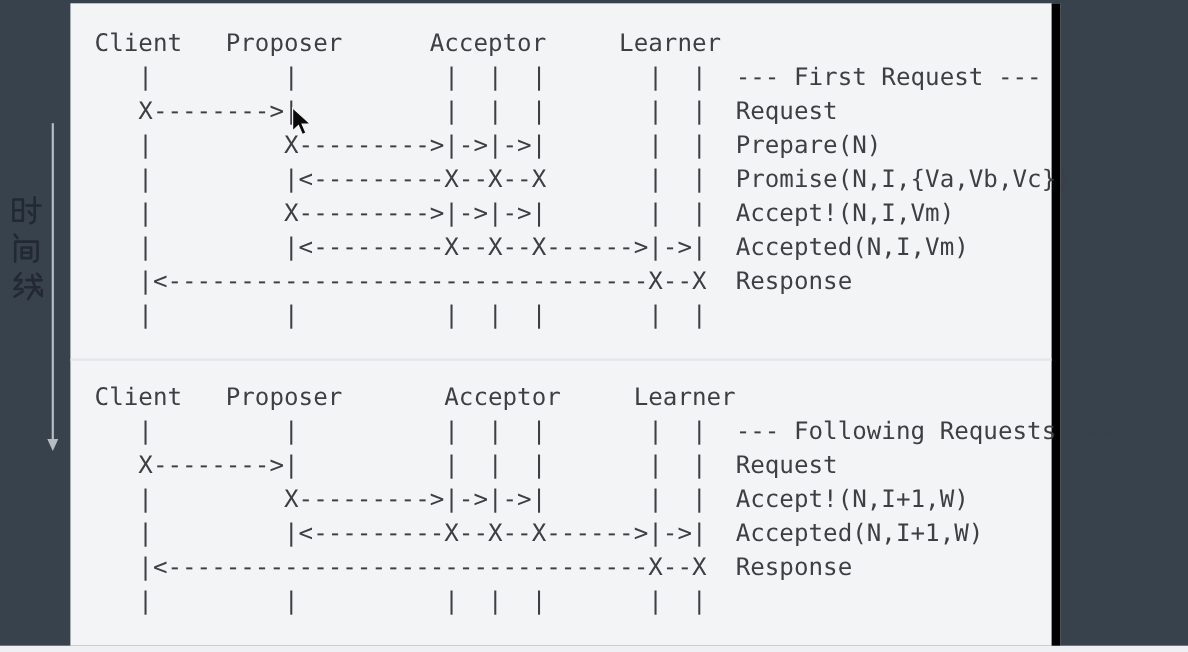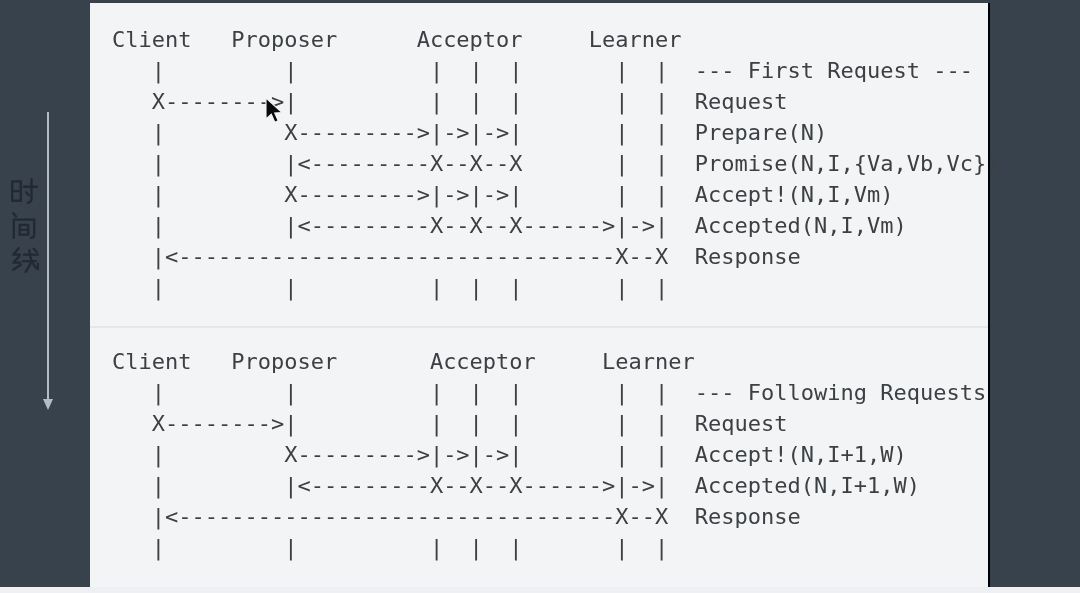--- a/index.html
+++ b/index.html
@@ -3,22 +3,22 @@
 <meta charset="utf-8">
 <style>
   * { margin:0; padding:0; box-sizing:border-box; }
   html, body { width:1080px; height:593px; overflow:hidden; }
   body { background:#37424d; font-family:"DejaVu Sans Mono", monospace; }
 
   .stage { position:relative; width:1080px; height:593px; background:#37424d; }
 
   
   .panel {
-    position:absolute; left:90px; top:3px; width:900px; height:584px;
-    background:#f3f4f6; border-right:2px solid #000000;
+    position:absolute; left:64px; top:3px; width:900px; height:584px;
+    background:#f3f4f6; border-right:8px solid #000000;
   }
   .bottom-strip {
     position:absolute; left:0; top:587px; width:1080px; height:6px;
     background:#eef0f3;
   }
 
   
   .ascii {
     position:absolute; left:22px;
     font-family:"DejaVu Sans Mono", monospace;

